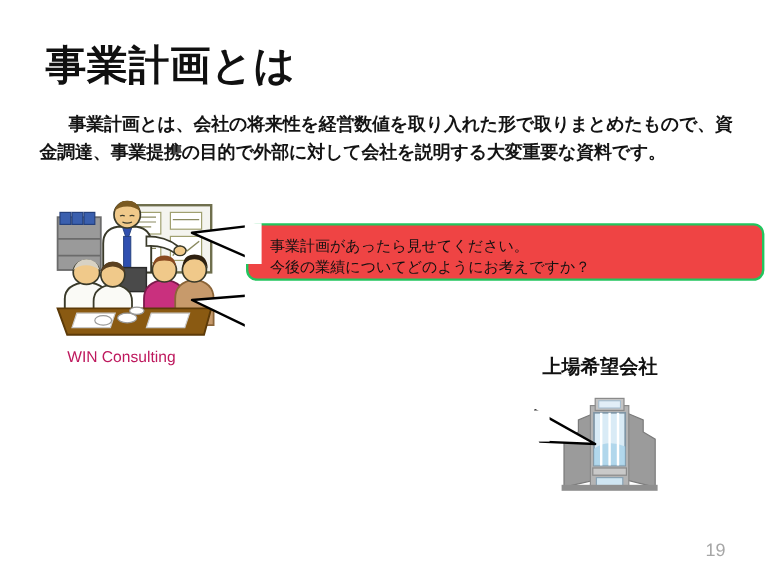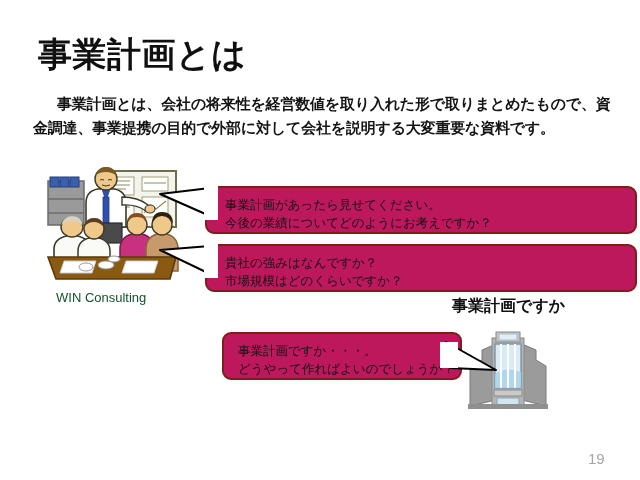--- a/index.html
+++ b/index.html
@@ -56,21 +56,21 @@
     width: 140px;
     height: 115px;
   }
   .meeting svg { display: block; }
 
   .win-label {
     position: absolute;
     left: 56px;
     top: 290px;
     font-size: 13px;
-    color: #14532d;
+    color: #be185d;
     white-space: nowrap;
   }
 
   
   .building {
     position: absolute;
     left: 466px;
     top: 330px;
     width: 84px;
     height: 82px;
@@ -84,22 +84,22 @@
     font-size: 16px;
     font-weight: bold;
     color: #111111;
     white-space: nowrap;
   }
 
   
   .bubble {
     position: absolute;
     box-sizing: border-box;
-    background: #be185d;
-    border: 2px solid #7f1d1d;
+    background: #ef4444;
+    border: 2px solid #22c55e;
     border-radius: 9px;
     text-decoration: underline;
   }
   .bubble .lines {
     position: absolute;
     left: 18px;
     top: 8px;
     font-size: 12.5px;
     line-height: 18px;
     color: #111111;
@@ -229,50 +229,38 @@
       <path d="M29 44 Q40 36 55 42 L55 58 L29 58 Z" fill="#a9d3ea" opacity="0.85"></path>
       <line x1="35" y1="14" x2="35" y2="58" stroke="#ffffff" stroke-width="2"></line>
       <line x1="42" y1="14" x2="42" y2="58" stroke="#ffffff" stroke-width="2"></line>
       <line x1="49" y1="14" x2="49" y2="58" stroke="#ffffff" stroke-width="2"></line>
       <rect x="28" y="60" width="28" height="6" fill="#c9c9c9" stroke="#8a8a8a" stroke-width="1"></rect>
       <rect x="31" y="68" width="22" height="8" fill="#cfe5f2" stroke="#8aa3b4" stroke-width="1"></rect>
       <rect x="2" y="74" width="80" height="5" fill="#8f8f8f"></rect>
     </svg>
   </div>
 
-  <div class="company-label">事業計画ですか</div>
+  <div class="company-label">上場希望会社</div>
 
   <div class="bubble bubble-1">
     <div class="lines">
       <div>事業計画があったら見せてください。</div>
       <div>今後の業績についてどのようにお考えですか？</div>
     </div>
   </div>
   <svg class="tail tail-1" viewBox="0 0 56 36" xmlns="http://www.w3.org/2000/svg">
     <polygon points="0,8 50,2 50,30" fill="#ffffff" stroke="#000000" stroke-width="2" stroke-linejoin="round"></polygon>
     <rect x="44" y="0" width="14" height="34" fill="#ffffff"></rect>
   </svg>
 
-  <div class="bubble bubble-2">
-    <div class="lines">
-      <div>貴社の強みはなんですか？</div>
-      <div>市場規模はどのくらいですか？</div>
-    </div>
-  </div>
   <svg class="tail tail-2" viewBox="0 0 56 36" xmlns="http://www.w3.org/2000/svg">
     <polygon points="0,6 50,2 50,30" fill="#ffffff" stroke="#000000" stroke-width="2" stroke-linejoin="round"></polygon>
     <rect x="44" y="0" width="14" height="34" fill="#ffffff"></rect>
   </svg>
 
-  <div class="bubble bubble-3">
-    <div class="lines">
-      <div>事業計画ですか・・・。</div>
-      <div>どうやって作ればよいのでしょうか？</div>
-    </div>
-  </div>
   <svg class="tail tail-3" viewBox="0 0 60 42" xmlns="http://www.w3.org/2000/svg">
     <polygon points="6,0 56,28 10,26" fill="#ffffff" stroke="#000000" stroke-width="2" stroke-linejoin="round"></polygon>
     <rect x="0" y="0" width="18" height="26" fill="#ffffff"></rect>
   </svg>
 
   <div class="page-number">19</div>
 
 </div>
 
 </body></html>

